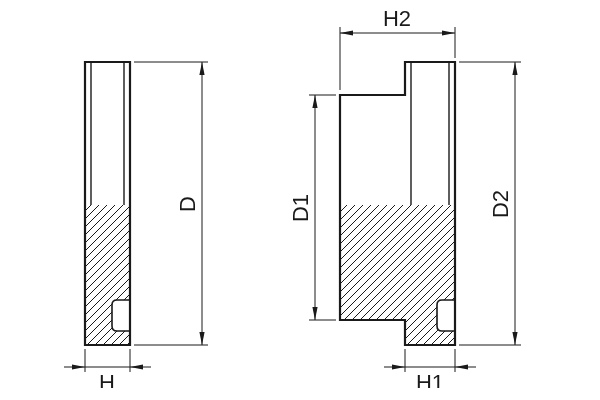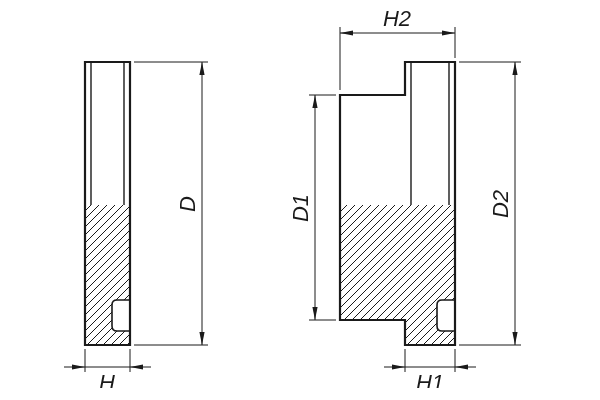--- a/index.html
+++ b/index.html
@@ -7,21 +7,20 @@
     padding: 0;
     background: #ffffff;
     font-family: "Liberation Sans", sans-serif;
   }
   .canvas {
     width: 600px;
     height: 388px;
     background: var(--bg, #ffffff);
     position: relative;
     overflow: hidden;
-    font-style: italic;
   }
   svg { display: block; }
   .outline {
     fill: none;
     stroke: var(--line, #1a1a1a);
     stroke-width: 2.2;
     stroke-linejoin: miter;
   }
   .inner-edge {
     fill: none;

